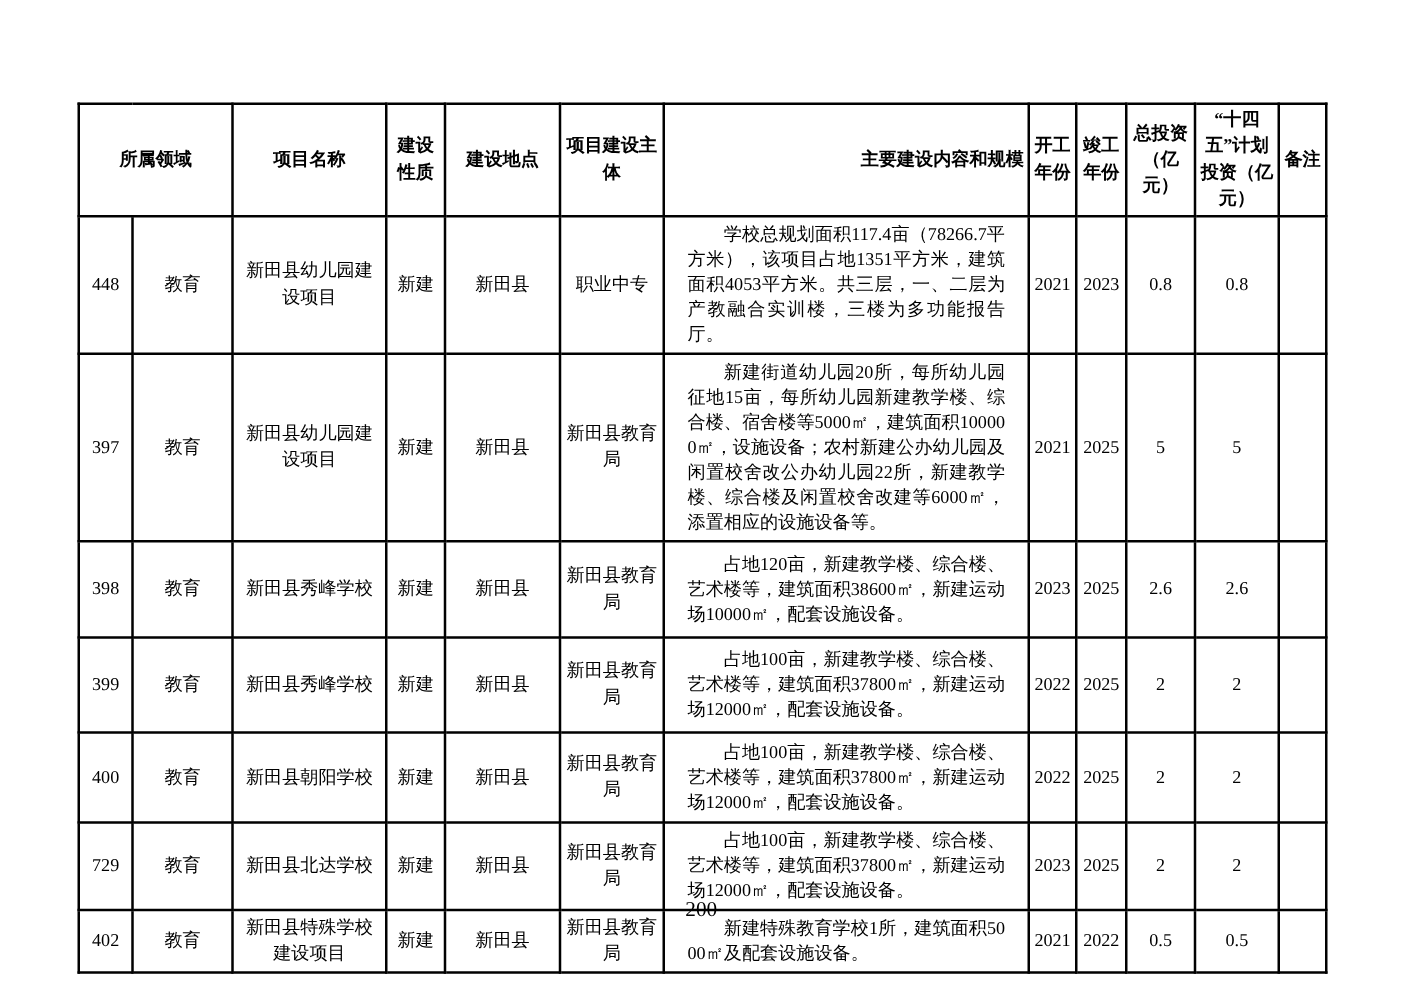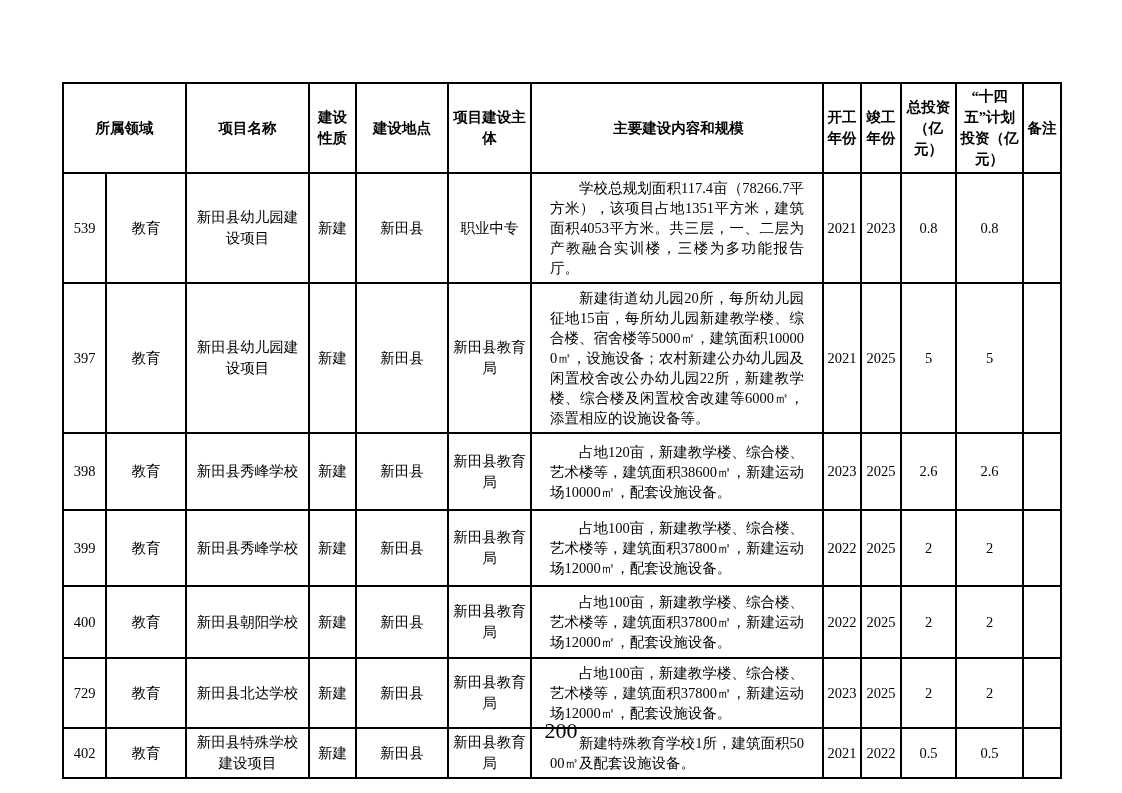--- a/index.html
+++ b/index.html
@@ -25,34 +25,34 @@
     text-align: center;
     padding: 2px 3px;
     line-height: 1.45;
     word-break: break-all;
   }
   .doc-table th {
     font-weight: bold;
     font-size: 14.5px;
   }
   .doc-table thead tr { height: 76px; }
-  th.th-content { text-align: center; padding-left: 6px; }
+  th.th-content { text-align: right; padding-left: 6px; }
   td.cell-content {
     text-align: justify;
     text-justify: inter-ideograph;
     text-indent: 2em;
     padding: 4px 18px;
     line-height: 1.38;
   }
   .page-number {
     position: absolute;
     left: 0; right: 0;
     top: 718px;
     text-align: center;
-    font-size: 22px;
+    font-size: 17px;
     font-family: "Liberation Serif", "DejaVu Serif", serif;
   }
 </style>
 </head>
 <body>
 
 <div class="sheet">
 
   <table class="doc-table">
     <colgroup>
@@ -79,21 +79,21 @@
         <th class="th-content">主要建设内容和规模</th>
         <th>开工年份</th>
         <th>竣工年份</th>
         <th>总投资（亿元）</th>
         <th>“十四五”计划投资（亿元）</th>
         <th>备注</th>
       </tr>
     </thead>
     <tbody id="table-body">
         <tr style="height: 80px;">
-          <td>539</td>
+          <td>448</td>
           <td>教育</td>
           <td>新田县幼儿园建设项目</td>
           <td>新建</td>
           <td>新田县</td>
           <td>职业中专</td>
           <td class="cell-content">学校总规划面积117.4亩（78266.7平方米），该项目占地1351平方米，建筑面积4053平方米。共三层，一、二层为产教融合实训楼，三楼为多功能报告厅。</td>
           <td>2021</td>
           <td>2023</td>
           <td>0.8</td>
           <td>0.8</td>

